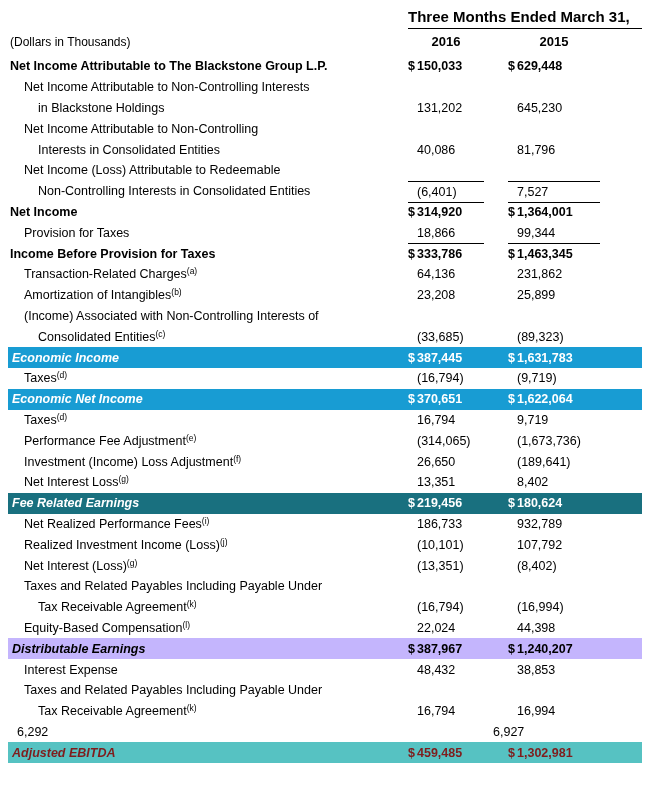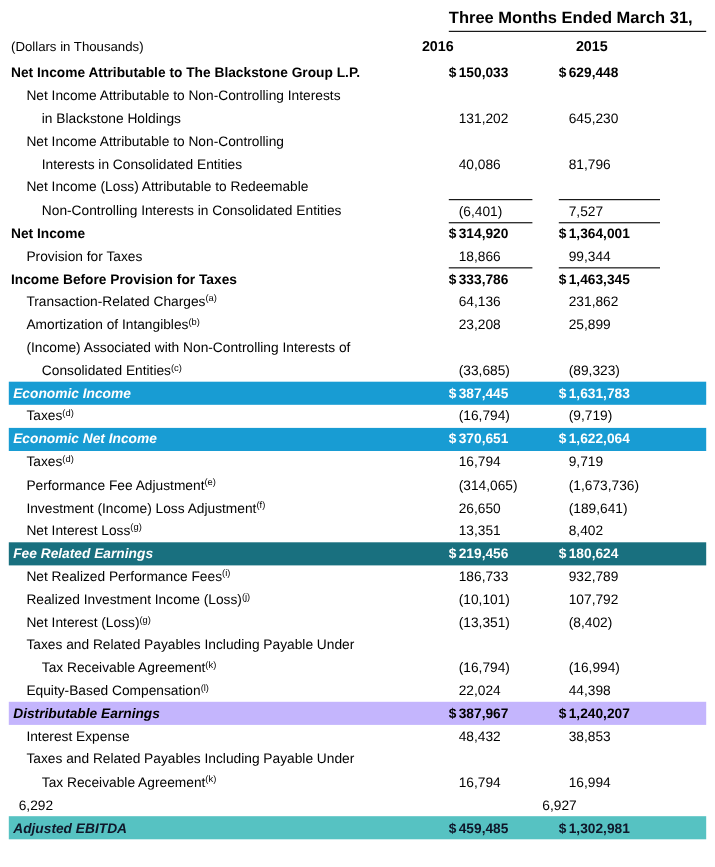--- a/index.html
+++ b/index.html
@@ -30,21 +30,20 @@
     text-align: center;
     border-bottom: 1.4px solid #000;
     padding: 0 30px 3px 0;
     white-space: nowrap;
   }
   .hrow2 {
     display: grid;
     grid-template-columns: 1fr 76px 24px 92px 42px;
     align-items: end;
     padding: 5px 0 7px 0;
-    gap: 16px;
   }
   .units-note {
     font-size: 12px;
     padding-left: 2px;
     white-space: nowrap;
   }
   .year {
     font-weight: 700;
     font-size: 13px;
     text-align: center;
@@ -539,21 +538,21 @@
             <span class="val">6,292</span>
           </div>
           <div></div>
           <div class="money">
             <span class="cur"></span>
             <span class="val">6,927</span>
           </div>
           <div></div>
         </div>
       </div>
-      <div class="trow highlight" style="background-color: rgb(86, 194, 194); color: #0f172a;">
+      <div class="trow highlight" style="background-color: rgb(86, 194, 194); color: #7f1d1d;">
         <div class="line">
           <div class="label"><span>Adjusted EBITDA</span></div>
           <div class="money">
             <span class="cur">$</span>
             <span class="val">459,485</span>
           </div>
           <div></div>
           <div class="money">
             <span class="cur">$</span>
             <span class="val">1,302,981</span>

